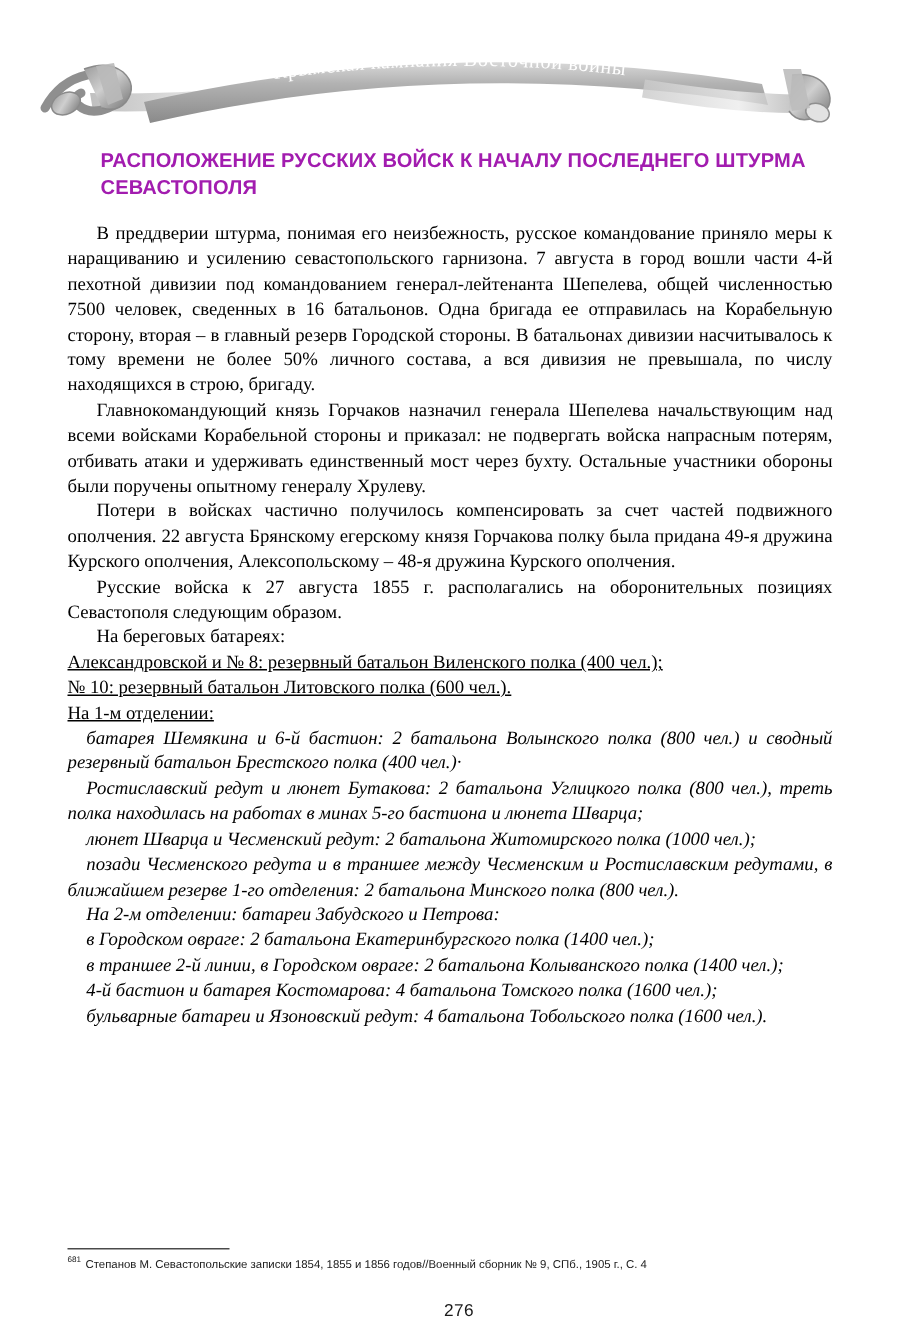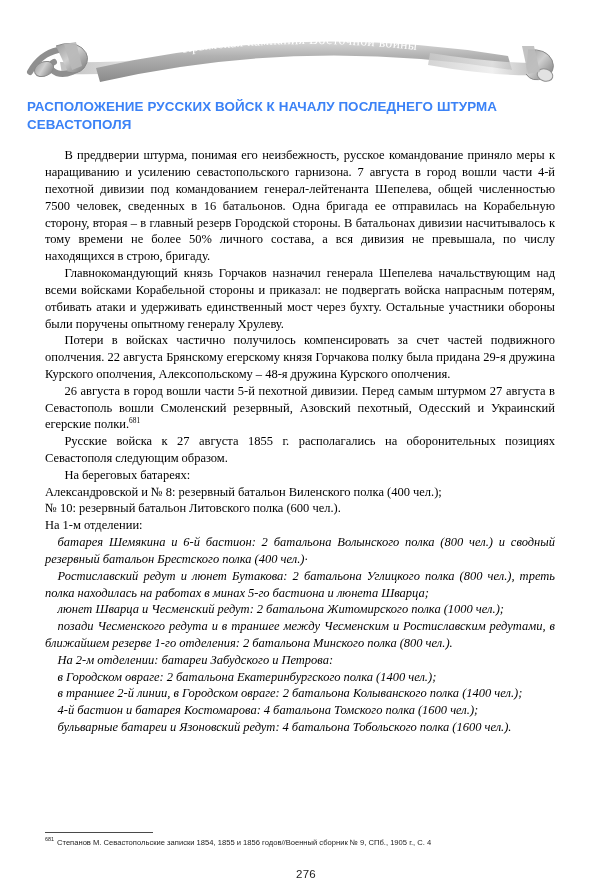--- a/index.html
+++ b/index.html
@@ -36,46 +36,47 @@
   }
   .ribbon-text {
     font-family: "Liberation Serif", "DejaVu Serif", serif;
     font-size: 13.5px;
     fill: #ffffff;
     letter-spacing: 0.4px;
   }
 
   
   .chapter-title {
-    margin: 6px 45px 0 27px;
+    margin: 6px 45px 0 67px;
     font-family: "Liberation Sans", "DejaVu Sans", sans-serif;
     font-weight: bold;
     font-size: 13.4px;
     line-height: 1.32;
     letter-spacing: 0.1px;
-    color: #3b82f6;
+    color: #a21caf;
     text-transform: uppercase;
   }
 
   
   .body-col {
     margin: 14px 29px 0 45px;
     width: 510px;
   }
   p.para {
     margin: 0;
     font-size: 12.5px;
     line-height: 1.345;
     text-align: justify;
     text-indent: 1.55em;
     hyphens: none;
     word-spacing: -0.1px;
   }
   p.para.noindent {
     text-indent: 0;
+    text-decoration: underline;
   }
   p.para.list-line {
     text-indent: 1.0em;
     font-style: italic;
   }
   sup.fnref {
     font-size: 7.4px;
     vertical-align: super;
     line-height: 0;
   }
@@ -174,22 +175,21 @@
         <textPath href="#bandPath" startOffset="50%" text-anchor="middle">Крымская кампания Восточной войны</textPath>
       </text>
     </svg>
   </div>
 
   <h1 class="chapter-title">РАСПОЛОЖЕНИЕ РУССКИХ ВОЙСК К НАЧАЛУ ПОСЛЕДНЕГО ШТУРМА СЕВАСТОПОЛЯ</h1>
 
   <div class="body-col">
     <p class="para">В преддверии штурма, понимая его неизбежность, русское командование приняло меры к наращиванию и усилению севастопольского гарнизона. 7 августа в город вошли части 4-й пехотной дивизии под командованием генерал-лейтенанта Шепелева, общей численностью 7500 человек, сведенных в 16 батальонов. Одна бригада ее отправилась на Корабельную сторону, вторая – в главный резерв Городской стороны. В батальонах дивизии насчитывалось к тому времени не более 50% личного состава, а вся дивизия не превышала, по числу находящихся в строю, бригаду.</p>
     <p class="para">Главнокомандующий князь Горчаков назначил генерала Шепелева начальствующим над всеми войсками Корабельной стороны и приказал: не подвергать войска напрасным потерям, отбивать атаки и удерживать единственный мост через бухту. Остальные участники обороны были поручены опытному генералу Хрулеву.</p>
-    <p class="para">Потери в войсках частично получилось компенсировать за счет частей подвижного ополчения. 22 августа Брянскому егерскому князя Горчакова полку была придана 29-я дружина Курского ополчения, Алексопольскому – 48-я дружина Курского ополчения.</p>
-    <p class="para"><span>26 августа в город вошли части 5-й пехотной дивизии. Перед самым штурмом 27 августа в Севастополь вошли Смоленский резервный, Азовский пехотный, Одесский и Украинский егерские полки.</span><sup class="fnref">681</sup></p>
+    <p class="para">Потери в войсках частично получилось компенсировать за счет частей подвижного ополчения. 22 августа Брянскому егерскому князя Горчакова полку была придана 49-я дружина Курского ополчения, Алексопольскому – 48-я дружина Курского ополчения.</p>
     <p class="para">Русские войска к 27 августа 1855 г. располагались на оборонительных позициях Севастополя следующим образом.</p>
     <p class="para">На береговых батареях:</p>
     <p class="para noindent">Александровской и № 8: резервный батальон Виленского полка (400 чел.);</p>
     <p class="para noindent">№ 10: резервный батальон Литовского полка (600 чел.).</p>
     <p class="para noindent">На 1-м отделении:</p>
     <p class="para list-line">батарея Шемякина и 6-й бастион: 2 батальона Волынского полка (800 чел.) и сводный резервный батальон Брестского полка (400 чел.)·</p>
     <p class="para list-line">Ростиславский редут и люнет Бутакова: 2 батальона Углицкого полка (800 чел.), треть полка находилась на работах в минах 5-го бастиона и люнета Шварца;</p>
     <p class="para list-line">люнет Шварца и Чесменский редут: 2 батальона Житомирского полка (1000 чел.);</p>
     <p class="para list-line">позади Чесменского редута и в траншее между Чесменским и Ростиславским редутами, в ближайшем резерве 1-го отделения: 2 батальона Минского полка (800 чел.).</p>
     <p class="para list-line">На 2-м отделении: батареи Забудского и Петрова:</p>

